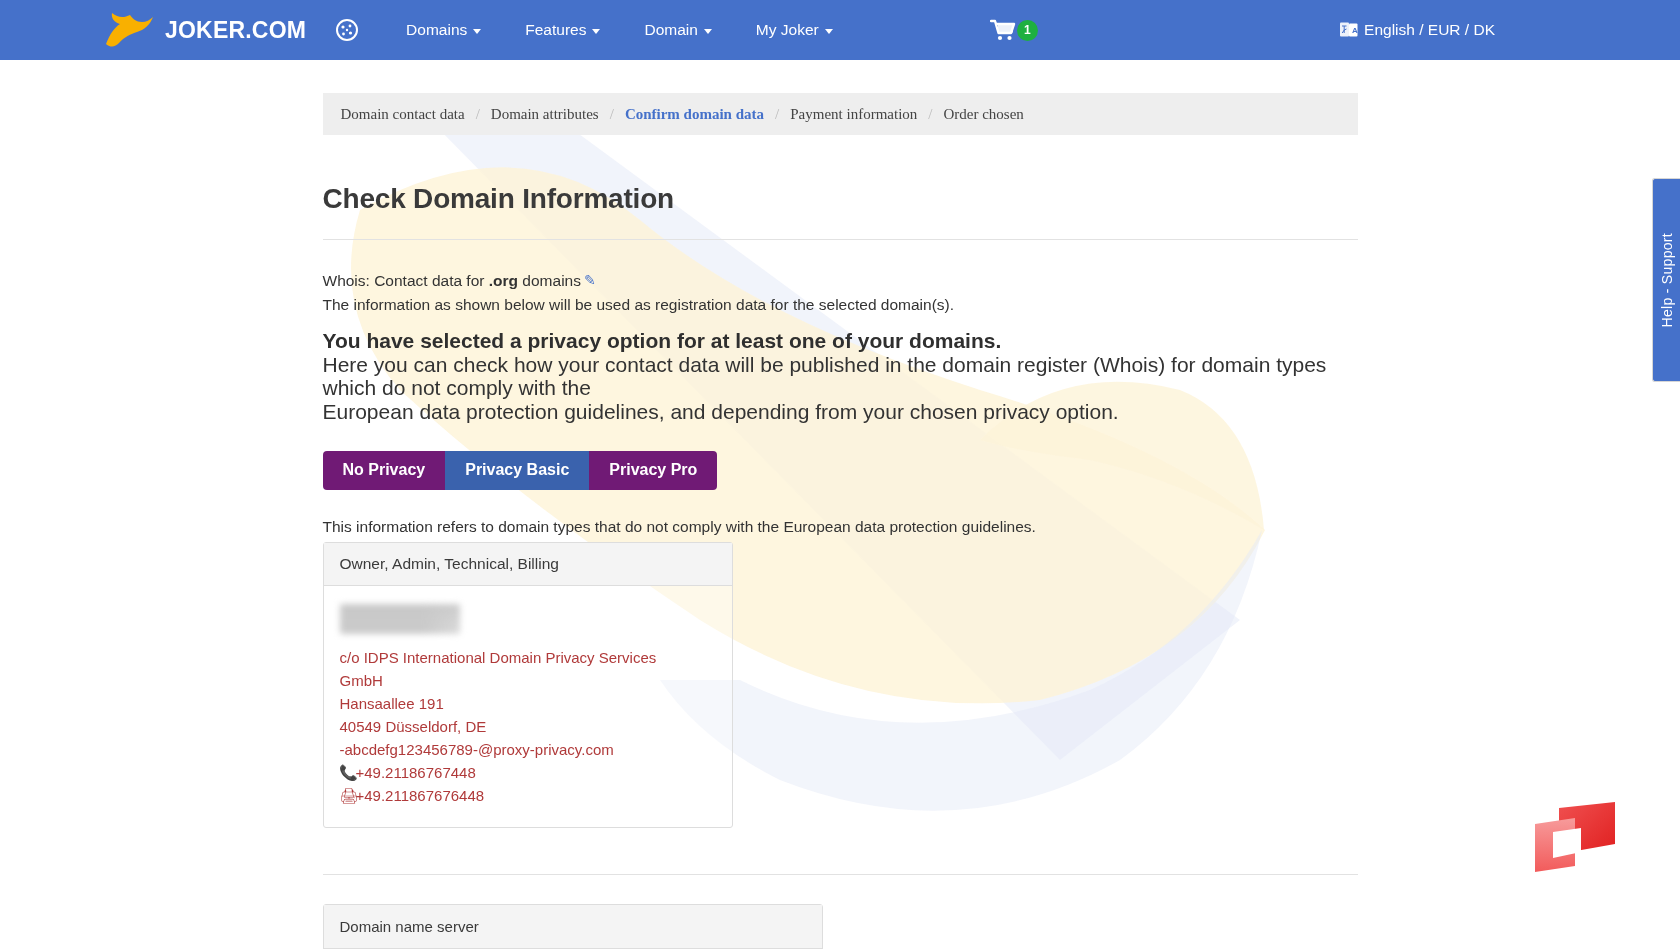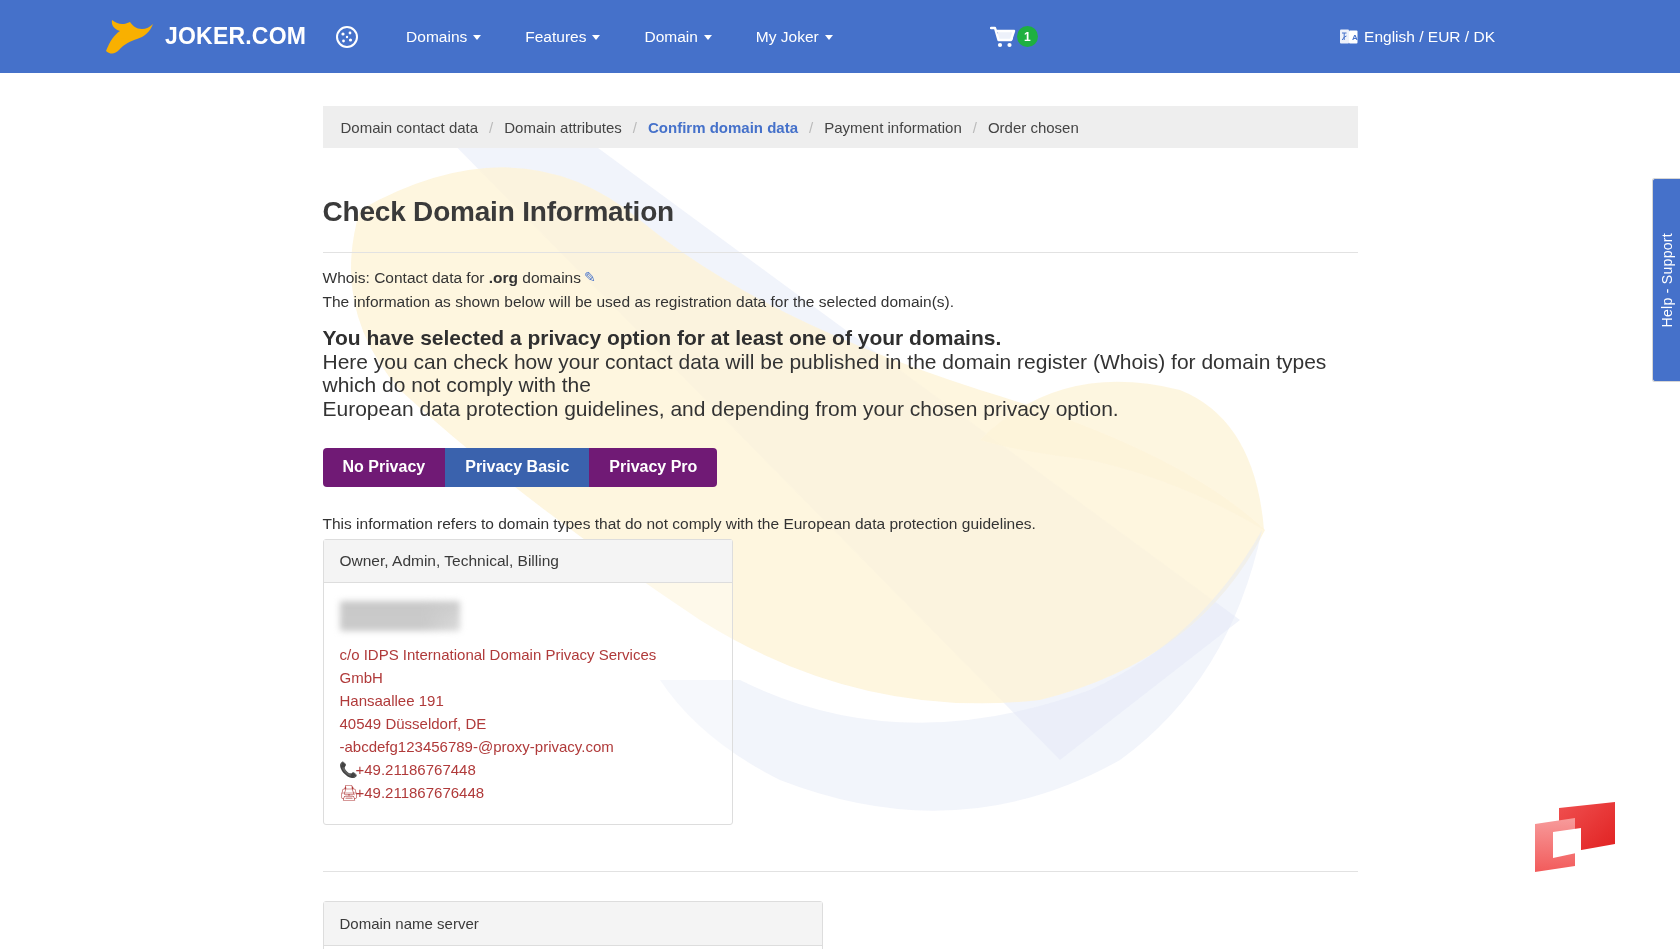--- a/index.html
+++ b/index.html
@@ -21,21 +21,21 @@
     left: 0; top: 60px;
     width: 1680px; height: 889px;
     pointer-events: none;
     z-index: 0;
   }
 
   
   #topbar {
     position: relative;
     z-index: 5;
-    height: 73px;
+    height: 60px;
     background: #4571ca;
     display: flex;
     align-items: center;
     padding: 0 0 0 100px;
     color: #ffffff;
   }
   #brand {
     display: flex;
     align-items: center;
     gap: 9px;
@@ -114,41 +114,42 @@
   
   #breadcrumb {
     background: #eeeeee;
     height: 42px;
     display: flex;
     align-items: center;
     padding: 0 16px;
     font-size: 15px;
     color: #444444;
     white-space: nowrap;
+    font-family: Liberation Serif, serif;
   }
   #breadcrumb .crumb { padding: 0 2px; cursor: pointer; }
   #breadcrumb .crumb.active { color: #4571ca; font-weight: bold; }
   #breadcrumb .sep { color: #bbbbbb; padding: 0 9px; }
 
   
   #page-title {
     font-size: 28px;
     font-weight: bold;
     color: #3a3a3a;
     margin: 48px 0 0 0;
     letter-spacing: -.2px;
   }
   .hr-light {
     border: 0;
     border-top: 1px solid #e2e2e2;
     margin: 24px 0 0 0;
   }
 
   
-  .intro { margin-top: 13px; font-size: 15.5px; line-height: 23.5px; color: #333333; }
+  .intro { margin-top: 29px; font-size: 15.5px; line-height: 23.5px; color: #333333; }
   .intro .line { white-space: nowrap; }
   .intro b { font-weight: bold; }
   .edit-ic {
     color: #4571ca;
     font-size: 14px;
     cursor: pointer;
     margin-left: 3px;
     vertical-align: 1px;
   }
   .note-wrap { margin-top: 13px; font-size: 21px; line-height: 23.5px; }

